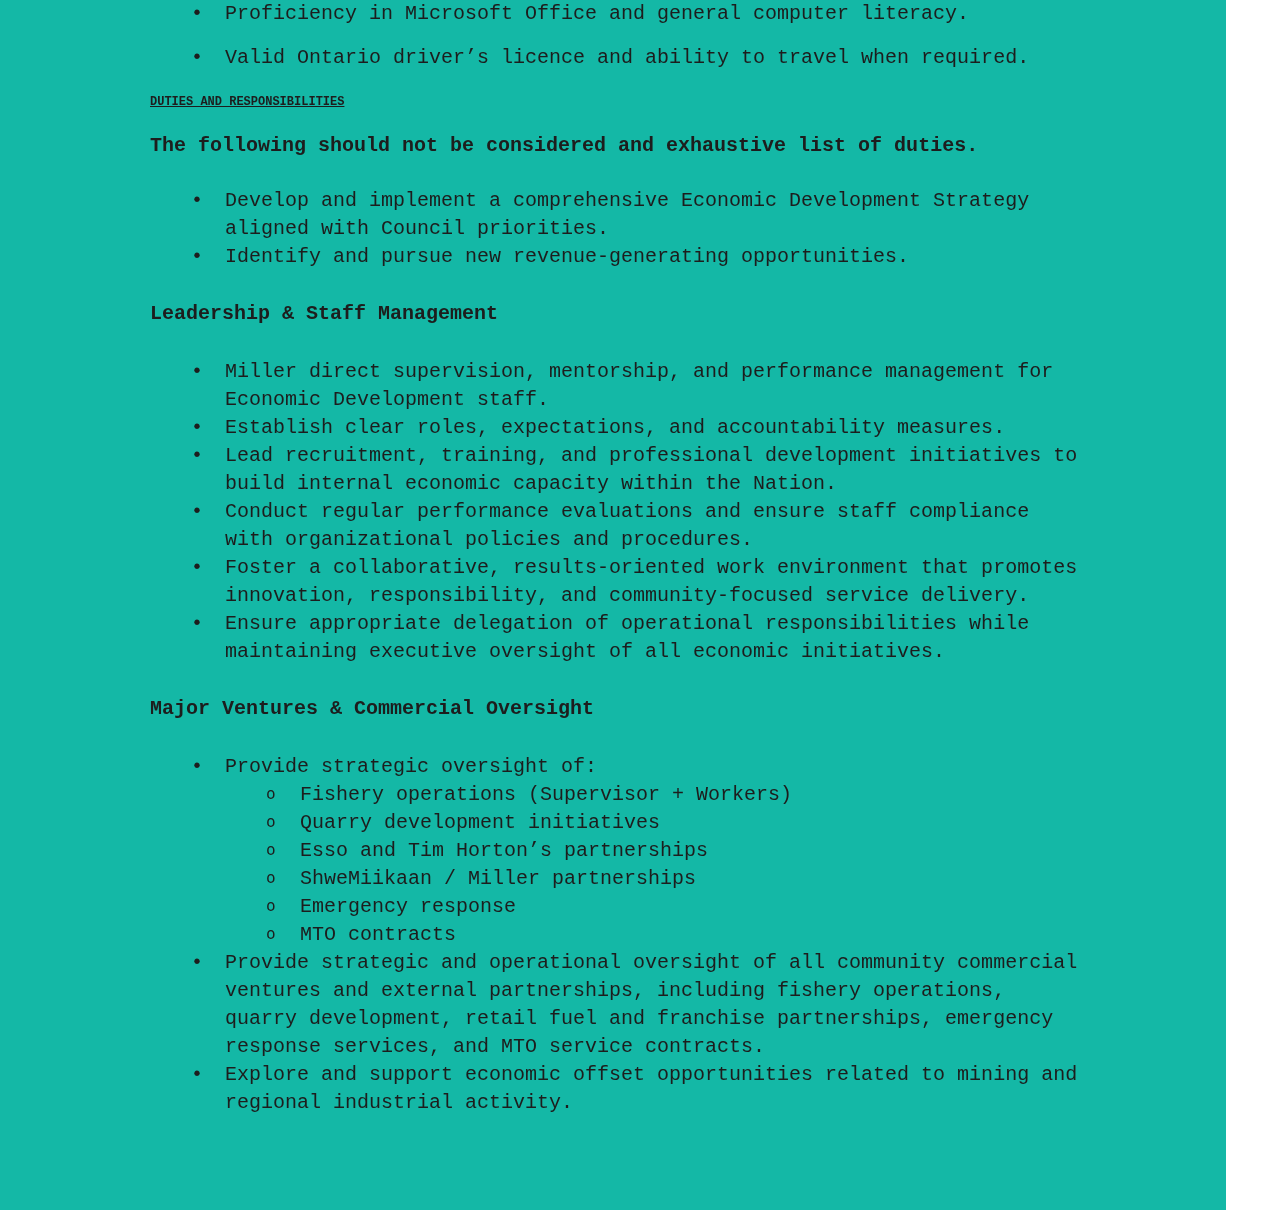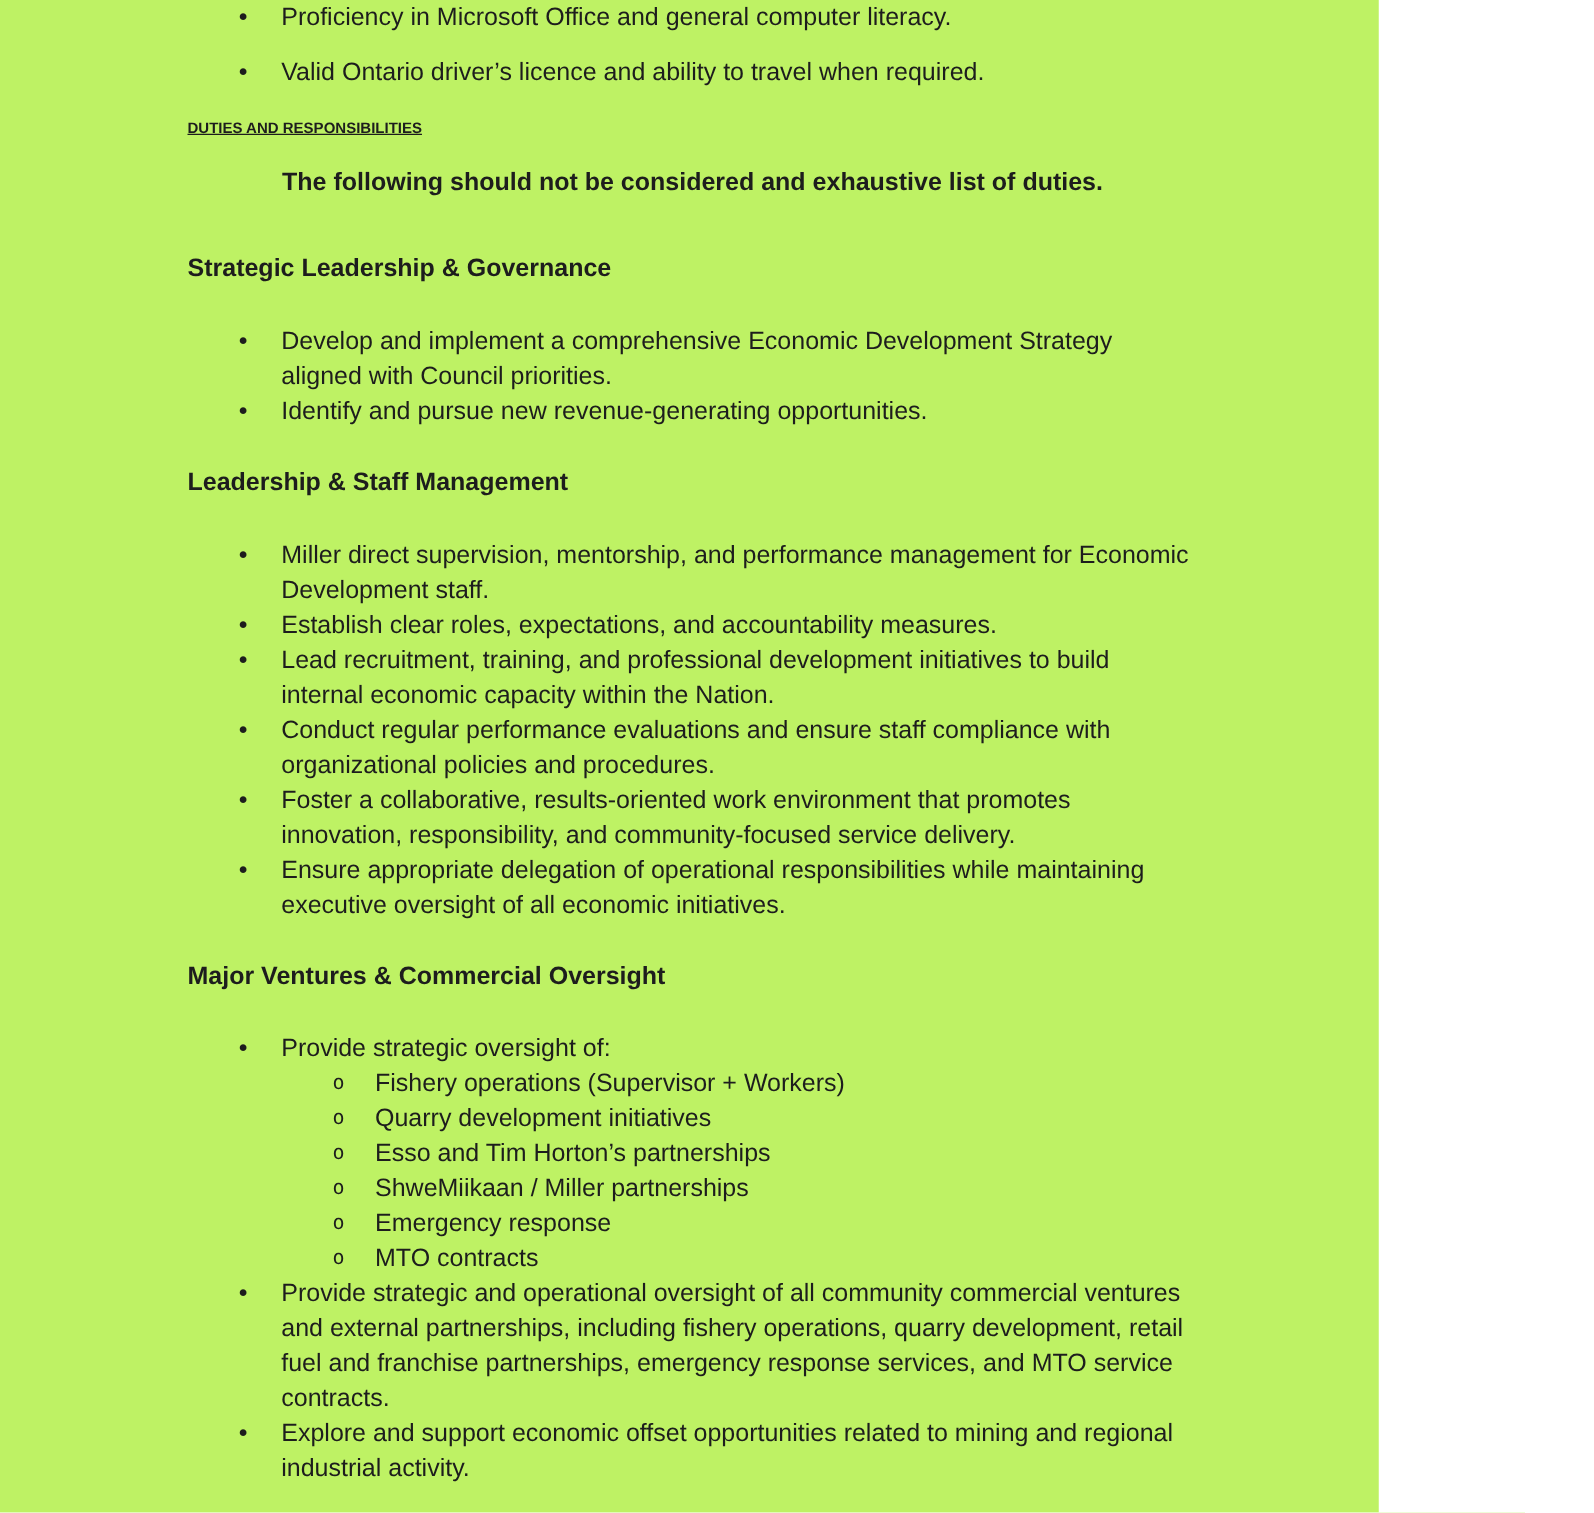--- a/index.html
+++ b/index.html
@@ -5,24 +5,25 @@
   * { margin: 0; padding: 0; box-sizing: border-box; }
   html, body { background: #ffffff; }
   body {
     width: 1275px;
     height: 1210px;
     overflow: hidden;
     font-family: "Liberation Sans", sans-serif;
     color: #1d1d1d;
   }
   .page {
-    width: 1103px;
+    width: 1226px;
     height: 1210px;
-    background: #bef264;
+    background: #14b8a6;
     padding: 0 145px 0 150px;
+    font-family: Liberation Mono, monospace;
   }
   .doc {
     font-size: 20px;
     line-height: 28px;
   }
   
   ul { list-style: none; }
   li.b {
     position: relative;
     padding-left: 75px;
@@ -53,22 +54,21 @@
     font-size: 12px;
     font-weight: bold;
     text-decoration: underline;
     line-height: 28px;
     margin: 16px 0 16px 0;
   }
   .note {
     font-size: 20px;
     font-weight: bold;
     line-height: 28px;
-    margin-bottom: 41px;
-    text-align: center;
+    margin-bottom: 27px;
   }
   .sub-heading {
     font-size: 20px;
     font-weight: bold;
     line-height: 28px;
     margin-bottom: 30px;
   }
   ul.duties { margin-bottom: 29px; }
 </style>
 </head>
@@ -79,21 +79,20 @@
 
     <ul class="intro">
       <li class="b">Proficiency in Microsoft Office and general computer literacy.</li>
       <li class="b">Valid Ontario driver’s licence and ability to travel when required.</li>
     </ul>
 
     <h2 class="h-underline">DUTIES AND RESPONSIBILITIES</h2>
 
     <p class="note">The following should not be considered and exhaustive list of duties.</p>
 
-    <h3 class="sub-heading">Strategic Leadership &amp; Governance</h3>
     <ul class="duties">
       <li class="b">Develop and implement a comprehensive Economic Development Strategy aligned with Council priorities.</li>
       <li class="b">Identify and pursue new revenue-generating opportunities.</li>
     </ul>
 
     <h3 class="sub-heading">Leadership &amp; Staff Management</h3>
     <ul class="duties">
       <li class="b">Miller direct supervision, mentorship, and performance management for Economic Development staff.</li>
       <li class="b">Establish clear roles, expectations, and accountability measures.</li>
       <li class="b">Lead recruitment, training, and professional development initiatives to build internal economic capacity within the Nation.</li>

